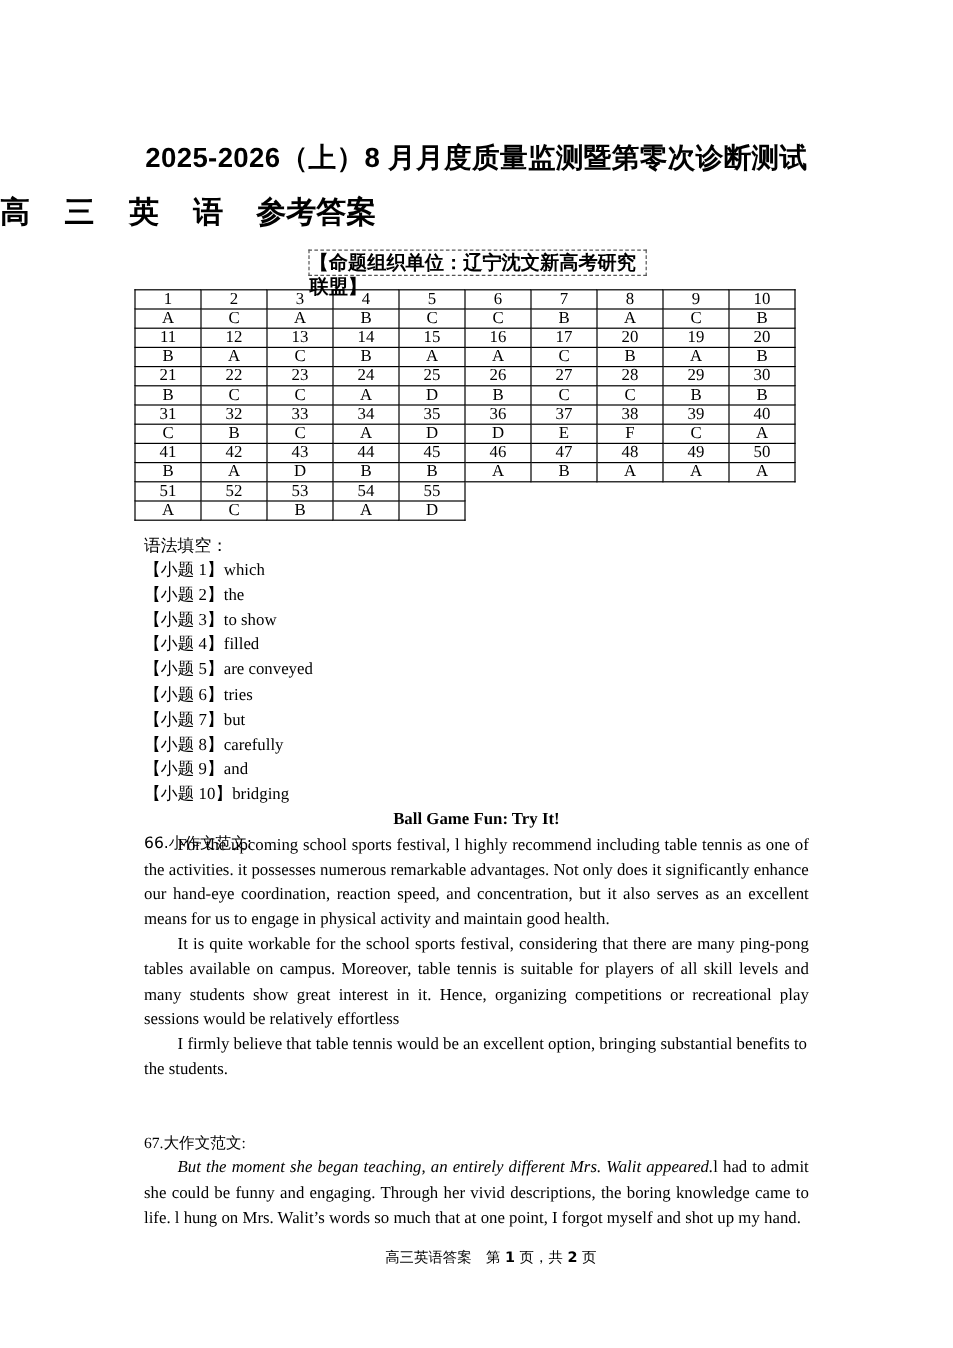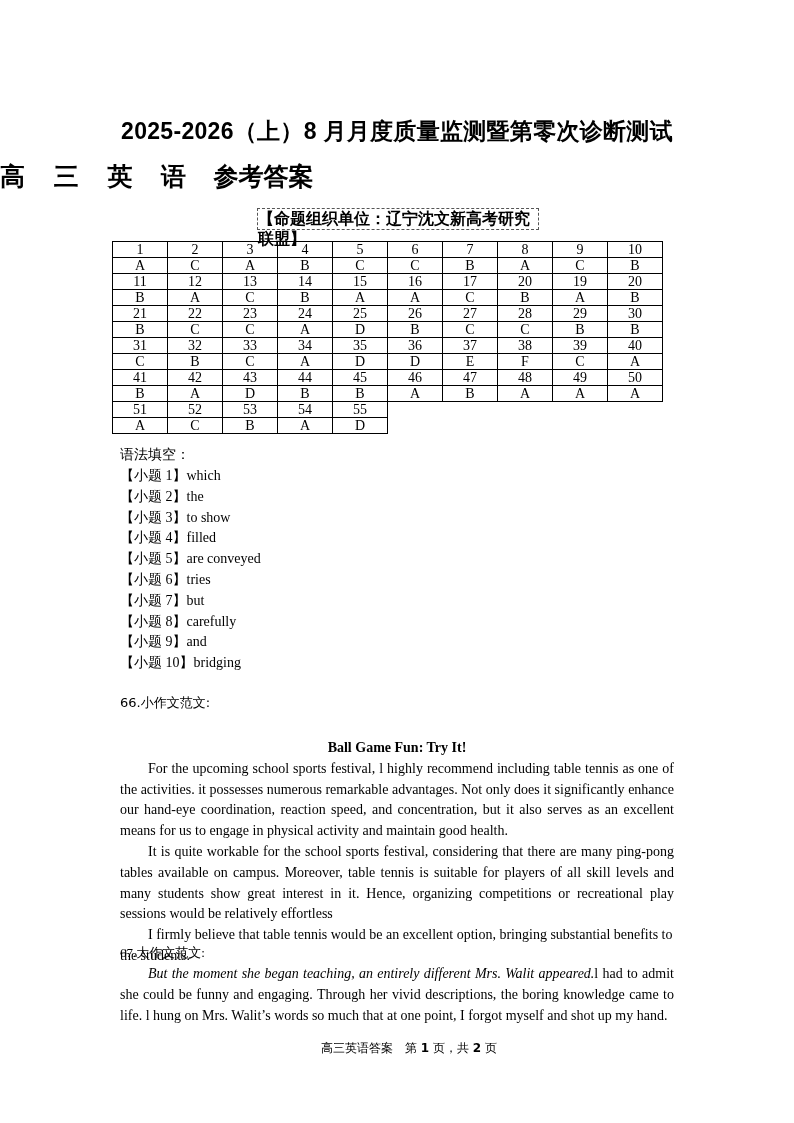--- a/index.html
+++ b/index.html
@@ -186,21 +186,21 @@
   <div>【小题 4】filled</div>
   <div>【小题 5】are conveyed</div>
   <div>【小题 6】tries</div>
   <div>【小题 7】but</div>
   <div>【小题 8】carefully</div>
   <div>【小题 9】and</div>
   <div>【小题 10】bridging</div>
 </div>
 
 <div class="sec-label" style="top:694px; font-family:'DejaVu Sans',sans-serif; font-size:13px;">66.小作文范文:</div>
-<div class="essay" style="top:738px;">
+<div class="essay" style="top:674px;">
   <p class="essay-title">Ball Game Fun: Try It!</p>
   <p>For the upcoming school sports festival, l highly recommend including table tennis as one of the activities. it possesses numerous remarkable advantages. Not only does it significantly enhance our hand-eye coordination, reaction speed, and concentration, but it also serves as an excellent means for us to engage in physical activity and maintain good health.</p>
   <p>It is quite workable for the school sports festival, considering that there are many ping-pong tables available on campus. Moreover, table tennis is suitable for players of all skill levels and many students show great interest in it. Hence, organizing competitions or recreational play sessions would be relatively effortless</p>
   <p style="text-align:left;">I firmly believe that table tennis would be an excellent option, bringing substantial benefits to the students.</p>
 </div>
 
 <div class="sec-label" style="top:944px; font-family:Liberation Serif, serif; font-size:13px;">67.大作文范文:</div>
 <div class="essay" style="top:964px;">
   <p><i>But the moment she began teaching, an entirely different Mrs. Walit appeared.</i><span>l had to admit she could be funny and engaging. Through her vivid descriptions, the boring knowledge came to life. l hung on Mrs. Walit’s words so much that at one point, I forgot myself and shot up my hand.</span></p>
 </div>

